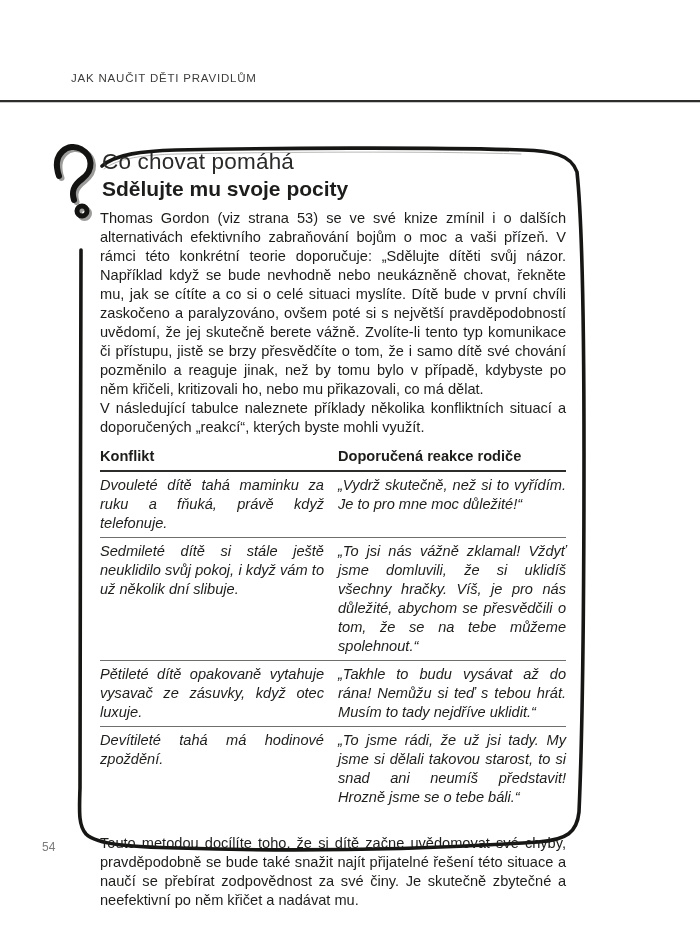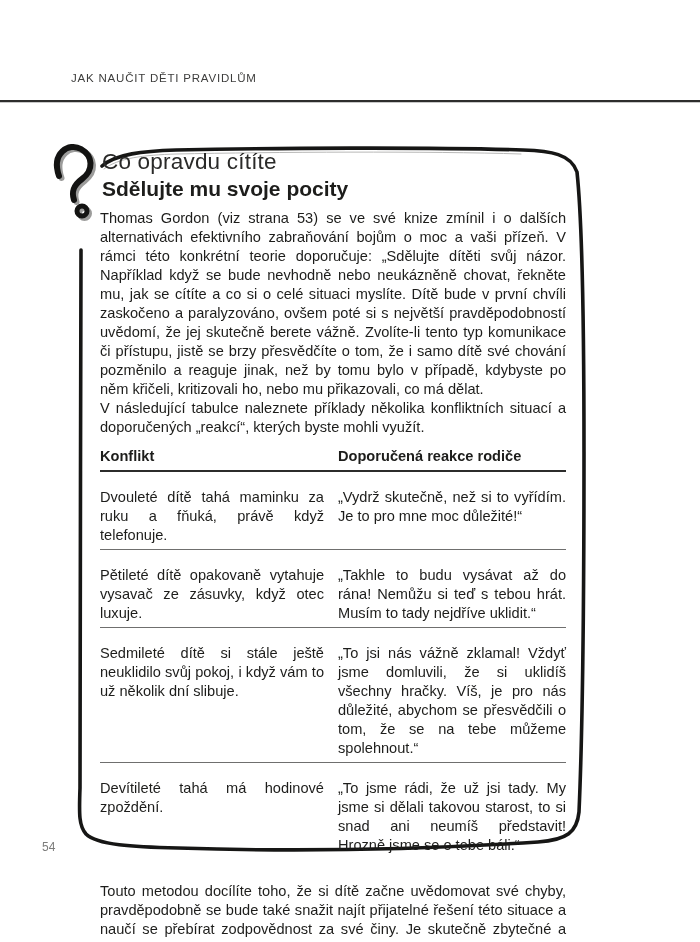--- a/index.html
+++ b/index.html
@@ -36,21 +36,22 @@
   .ctable {
     width: 100%; border-collapse: collapse; margin-top: 9px;
     font-size: 14.6px; line-height: 19px;
   }
   .ctable th {
     text-align: left; font-weight: 700; padding: 1px 0 4px;
     border-bottom: 2px solid #2c2c2b;
   }
   .ctable td {
     vertical-align: top; text-align: justify; hyphens: auto;
-    padding: 16px 0 4px;
+    padding: 4px 0 4px;
+    font-style: italic;
   }
   .ctable tr.sep td { border-bottom: 1.2px solid #6f6f6e; }
   .c-left  { width: 224px; padding-right: 14px !important; }
   .c-right { width: 228px; }
   .closing { margin-top: 23px; }
   .page-number {
     position: absolute; left: 42px; top: 840px;
     font-size: 12px; color: #7c7c7b;
   }
 </style>
@@ -69,45 +70,45 @@
 
   <g>
     <path d="M59 176 C51 153 69 142 81 149 C93 156 94 170 82 179 C74 185 71 191 74 200" fill="none" stroke="#9c9c9b" stroke-width="6" stroke-linecap="round" transform="translate(2.5,2)"></path>
     <path d="M59 176 C51 153 69 142 81 149 C93 156 94 170 82 179 C74 185 71 191 74 200" fill="none" stroke="#131312" stroke-width="6" stroke-linecap="round"></path>
     <circle cx="82.5" cy="211.5" r="5" fill="none" stroke="#9c9c9b" stroke-width="5" transform="translate(2,2)"></circle>
     <circle cx="82" cy="211" r="5" fill="none" stroke="#131312" stroke-width="5"></circle>
   </g>
 </svg>
 
 <div class="box-content">
-  <h1 class="section-title">Co opravdu cítíte</h1>
+  <h1 class="section-title">Co chovat pomáhá</h1>
   <h2 class="section-subtitle">Sdělujte mu svoje pocity</h2>
 
   <p class="body-text">Thomas Gordon (viz strana 53) se ve své knize zmínil i o dalších alternativách efektivního zabraňování bojům o moc a vaši přízeň. V rámci této konkrétní teorie doporučuje: „Sdělujte dítěti svůj názor. Například když se bude nevhodně nebo neukázněně chovat, řekněte mu, jak se cítíte a co si o celé situaci myslíte. Dítě bude v první chvíli zaskočeno a paralyzováno, ovšem poté si s největší pravděpodobností uvědomí, že jej skutečně berete vážně. Zvolíte-li tento typ komunikace či přístupu, jistě se brzy přesvědčíte o tom, že i samo dítě své chování pozměnilo a reaguje jinak, než by tomu bylo v případě, kdybyste po něm křičeli, kritizovali ho, nebo mu přikazovali, co má dělat.</p>
   <p class="body-text">V následující tabulce naleznete příklady několika konfliktních situací a doporučených „reakcí“, kterých byste mohli využít.</p>
 
   <table class="ctable">
     <thead>
       <tr>
         <th class="c-left">Konflikt</th>
         <th class="c-right">Doporučená reakce rodiče</th>
       </tr>
     </thead>
     <tbody>
       <tr class="sep">
         <td class="c-left">Dvouleté dítě tahá maminku za ruku a fňuká, právě když telefonuje.</td>
         <td class="c-right">„Vydrž skutečně, než si to vyřídím. Je to pro mne moc důležité!“</td>
       </tr>
       <tr class="sep">
+        <td class="c-left">Sedmileté dítě si stále ještě neuklidilo svůj pokoj, i když vám to už několik dní slibuje.</td>
+        <td class="c-right">„To jsi nás vážně zklamal! Vždyť jsme domluvili, že si uklidíš všechny hračky. Víš, je pro nás důležité, abychom se přesvědčili o tom, že se na tebe můžeme spolehnout.“</td>
+      </tr>
+      <tr class="sep">
         <td class="c-left">Pětileté dítě opakovaně vytahuje vysavač ze zásuvky, když otec luxuje.</td>
         <td class="c-right">„Takhle to budu vysávat až do rána! Nemůžu si teď s tebou hrát. Musím to tady nejdříve uklidit.“</td>
-      </tr>
-      <tr class="sep">
-        <td class="c-left">Sedmileté dítě si stále ještě neuklidilo svůj pokoj, i když vám to už několik dní slibuje.</td>
-        <td class="c-right">„To jsi nás vážně zklamal! Vždyť jsme domluvili, že si uklidíš všechny hračky. Víš, je pro nás důležité, abychom se přesvědčili o tom, že se na tebe můžeme spolehnout.“</td>
       </tr>
       <tr>
         <td class="c-left">Devítileté tahá má hodinové zpoždění.</td>
         <td class="c-right">„To jsme rádi, že už jsi tady. My jsme si dělali takovou starost, to si snad ani neumíš představit! Hrozně jsme se o tebe báli.“</td>
       </tr>
     </tbody>
   </table>
 
   <p class="body-text closing">Touto metodou docílíte toho, že si dítě začne uvědomovat své chyby, pravděpodobně se bude také snažit najít přijatelné řešení této situace a naučí se přebírat zodpovědnost za své činy. Je skutečně zbytečné a neefektivní po něm křičet a nadávat mu.</p>
 </div>

